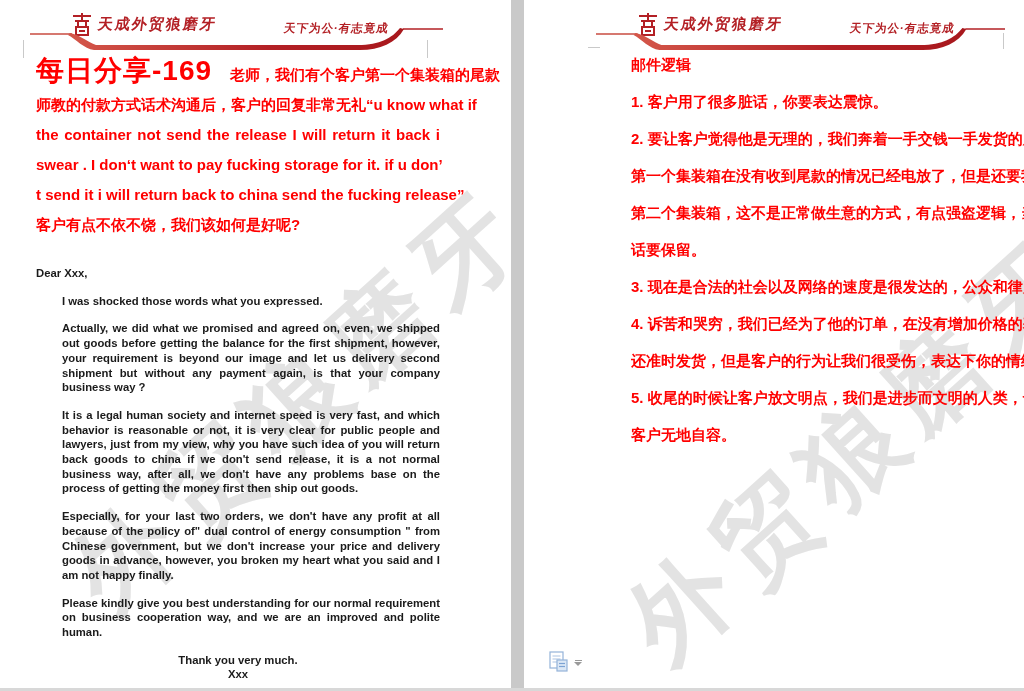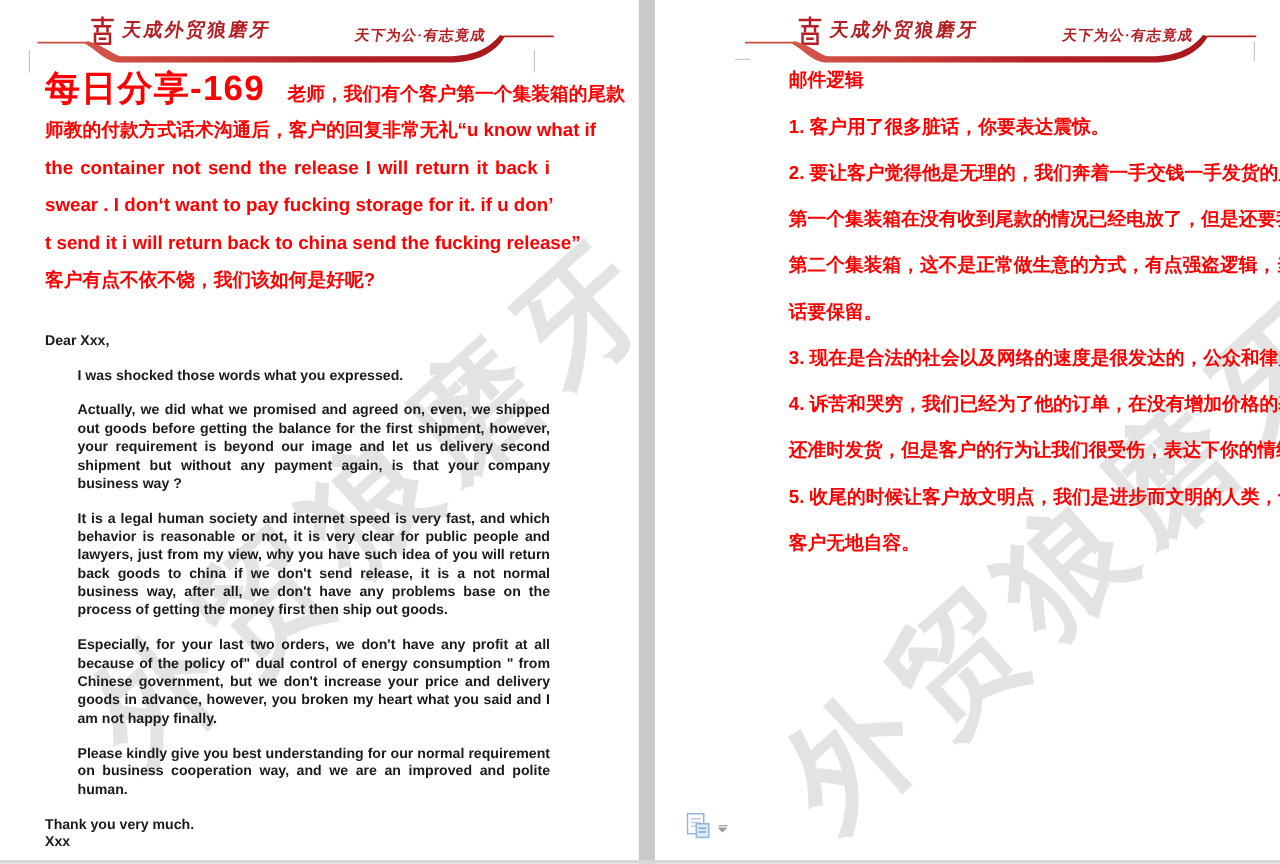--- a/index.html
+++ b/index.html
@@ -49,21 +49,21 @@
   .red-line{
     font-size:15px;font-weight:700;color:#ff0000;height:30px;line-height:30px;white-space:nowrap;
   }
   .just{text-align:justify;text-align-last:justify;}
 
   
   .email-block{position:absolute;left:36px;top:266px;width:404px;z-index:2;
     font-size:11.3px;font-weight:700;color:#1a1a1a;line-height:14.7px;}
   .email-block .salutation{margin-bottom:13px;}
   .email-block .para{margin-bottom:13px;text-align:justify;padding-left:26px;}
-  .close-line{line-height:14.7px;}
+  .close-line{line-height:14.7px;text-align:center;}
 
   
   .points-block{position:absolute;left:79px;top:46px;width:389px;z-index:2;margin-left:28px;}
   .pt-line{font-size:15px;font-weight:700;color:#ff0000;height:37px;line-height:37px;white-space:nowrap;}
 
   
   .paste-btn{position:absolute;left:25px;top:650px;width:44px;height:26px;z-index:2;
     display:flex;align-items:center;gap:6px;cursor:pointer;}
   .caret-wrap{display:flex;flex-direction:column;align-items:center;gap:1px;}
   .caret-bar{width:7px;height:1px;background:#9a9a9a;}

